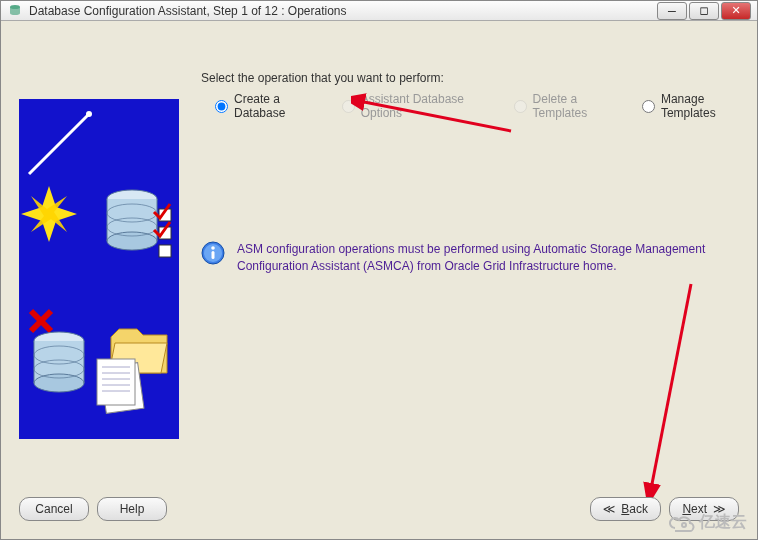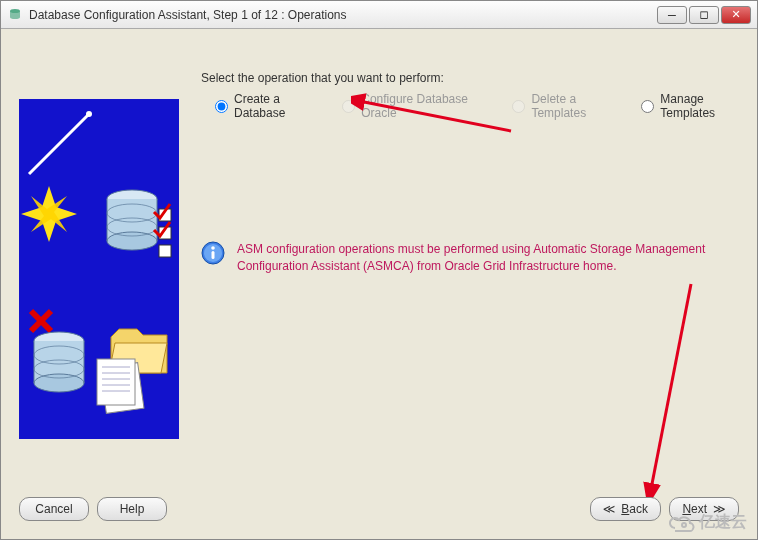--- a/index.html
+++ b/index.html
@@ -1,35 +1,35 @@
 <!DOCTYPE html>
 <html><head>
   <meta charset="utf-8">
   <style>
     * { box-sizing: border-box; margin: 0; padding: 0; }
     body { font-family: "Tahoma", "Segoe UI", sans-serif; font-size: 12px; background: #f0f0f0; width: 758px; height: 540px; overflow: hidden; position: relative; }
     .window { width: 758px; height: 540px; background: #ebe8da; border: 1px solid #888; position: relative; }
-    .titlebar { height: 28px; background: linear-gradient(to bottom, #fdfdfd, #e8e8e8); border-bottom: 1px solid #aaa; display: flex; align-items: center; padding: 0 6px; }
+    .titlebar { height: 20px; background: linear-gradient(to bottom, #fdfdfd, #e8e8e8); border-bottom: 1px solid #aaa; display: flex; align-items: center; padding: 0 6px; }
     .titlebar-icon { width: 16px; height: 16px; margin-right: 6px; display: flex; align-items: center; justify-content: center; }
     .titlebar-title { flex: 1; color: #333; font-size: 12px; }
     .window-controls { display: flex; gap: 2px; }
     .window-btn { width: 30px; height: 18px; border: 1px solid #888; background: linear-gradient(to bottom, #f8f8f8, #ddd); border-radius: 3px; display: flex; align-items: center; justify-content: center; font-size: 11px; cursor: pointer; }
     .window-btn.close { background: linear-gradient(to bottom, #e57373, #c62828); color: #fff; }
     .content { position: absolute; top: 28px; left: 0; right: 0; bottom: 0; padding: 8px; border-radius: 19px; }
     .left-graphic { position: absolute; left: 18px; top: 70px; width: 160px; height: 340px; background: #1515cc; overflow: hidden; }
     .prompt-text { position: absolute; left: 200px; top: 42px; color: #333; font-size: 12px; }
     .radio-group { position: absolute; left: 214px; top: 68px; display: flex; gap: 12px; }
     .radio-item { display: flex; align-items: center; gap: 6px; height: 18px; }
     .radio-item input[type="radio"] { cursor: pointer; }
     .radio-item label { color: #333; cursor: pointer; }
     .radio-item.disabled label { color: #999; }
     .radio-item.disabled input { opacity: 0.5; }
     .info-row { position: absolute; left: 200px; top: 212px; right: 30px; display: flex; gap: 12px; align-items: flex-start; }
     .info-icon { width: 24px; height: 24px; flex-shrink: 0; }
-    .info-text { color: #be185d; font-size: 12px; line-height: 1.4; }
+    .info-text { color: #4c1d95; font-size: 12px; line-height: 1.4; }
     .button-row { position: absolute; left: 18px; right: 18px; bottom: 18px; display: flex; align-items: flex-end; }
     .button-row .left-btns { display: flex; gap: 8px; }
     .button-row .right-btns { margin-left: auto; display: flex; gap: 8px; }
     .wiz-btn { min-width: 70px; height: 24px; padding: 0 12px; border: 1px solid #888; border-radius: 10px; background: linear-gradient(to bottom, #fafafa, #e0e0e0); cursor: pointer; font-size: 12px; display: flex; align-items: center; justify-content: center; gap: 6px; color: #333; }
     .wiz-btn .underline { text-decoration: underline; }
     .arrow-red { position: absolute; pointer-events: none; }
     .watermark { position: absolute; right: 10px; bottom: 6px; color: #bbb; font-size: 16px; font-weight: bold; display: flex; align-items: center; gap: 4px; }
   </style>
 </head>
 <body>
@@ -116,21 +116,21 @@
 
     <div class="prompt-text">Select the operation that you want to perform:</div>
 
     <div class="radio-group">
       <div class="radio-item">
         <input type="radio" name="op" checked="" style="">
         <label>Create a Database</label>
       </div>
       <div class="radio-item disabled">
         <input type="radio" name="op" disabled="" style="">
-        <label>Configure Database Oracle</label>
+        <label>Assistant Database Options</label>
       </div>
       <div class="radio-item disabled">
         <input type="radio" name="op" disabled="" style="">
         <label>Delete a Templates</label>
       </div>
       <div class="radio-item">
         <input type="radio" name="op" style="">
         <label>Manage Templates</label>
       </div>
     </div>

